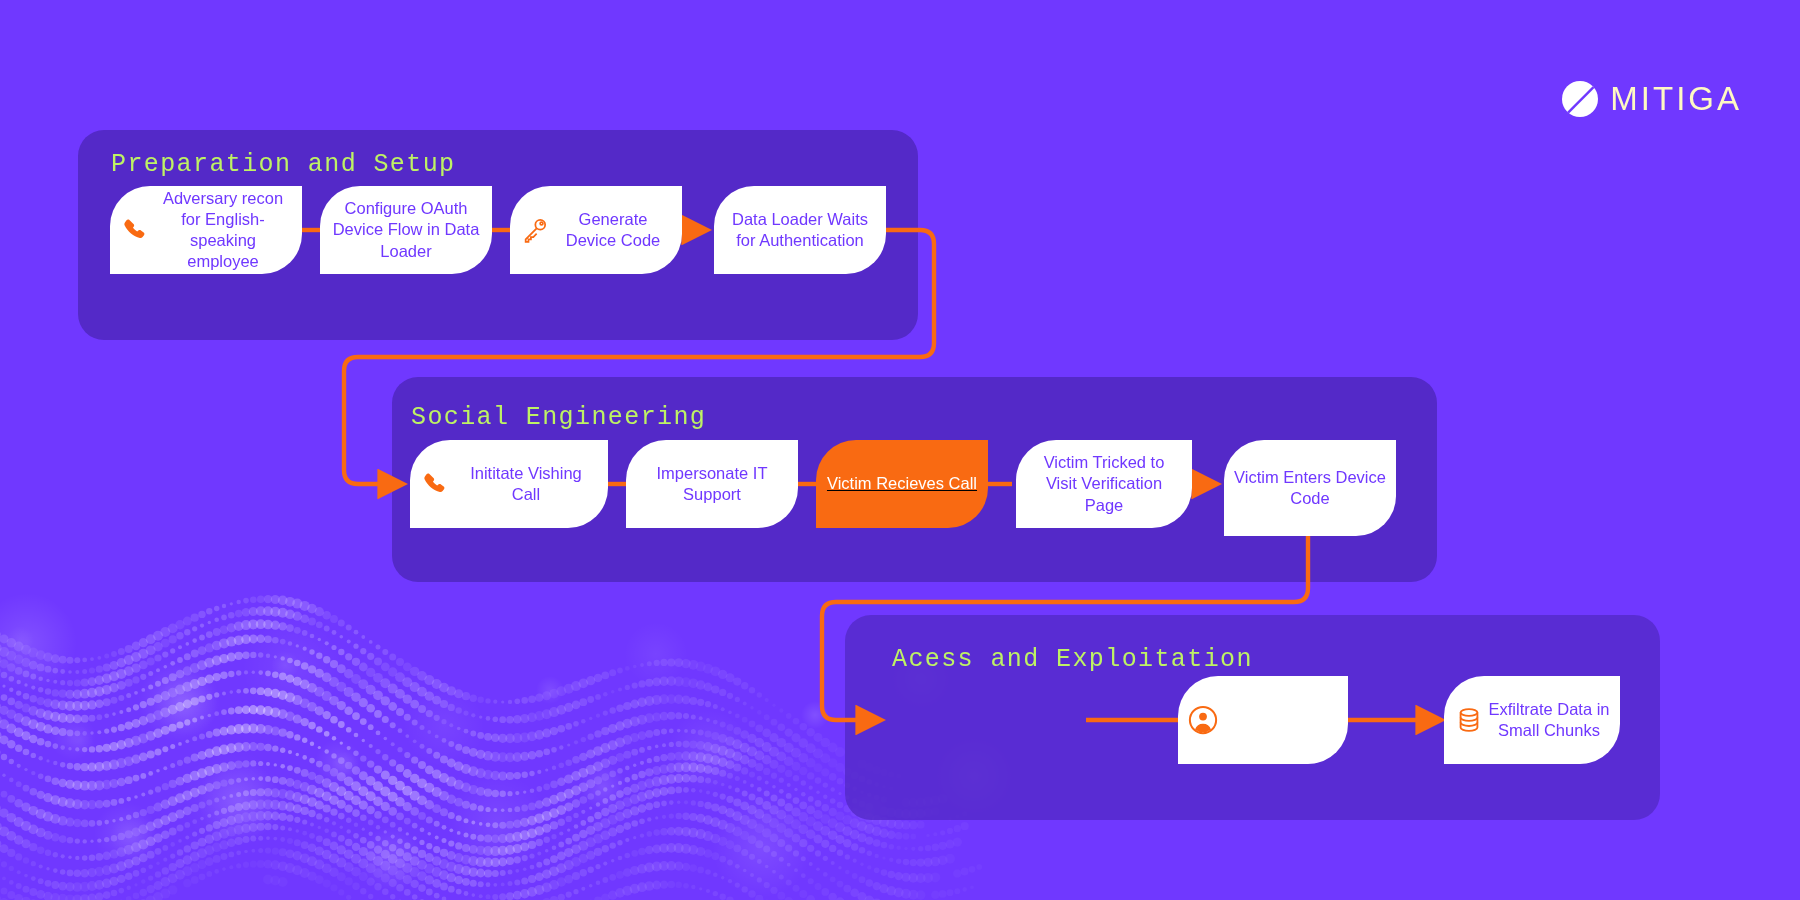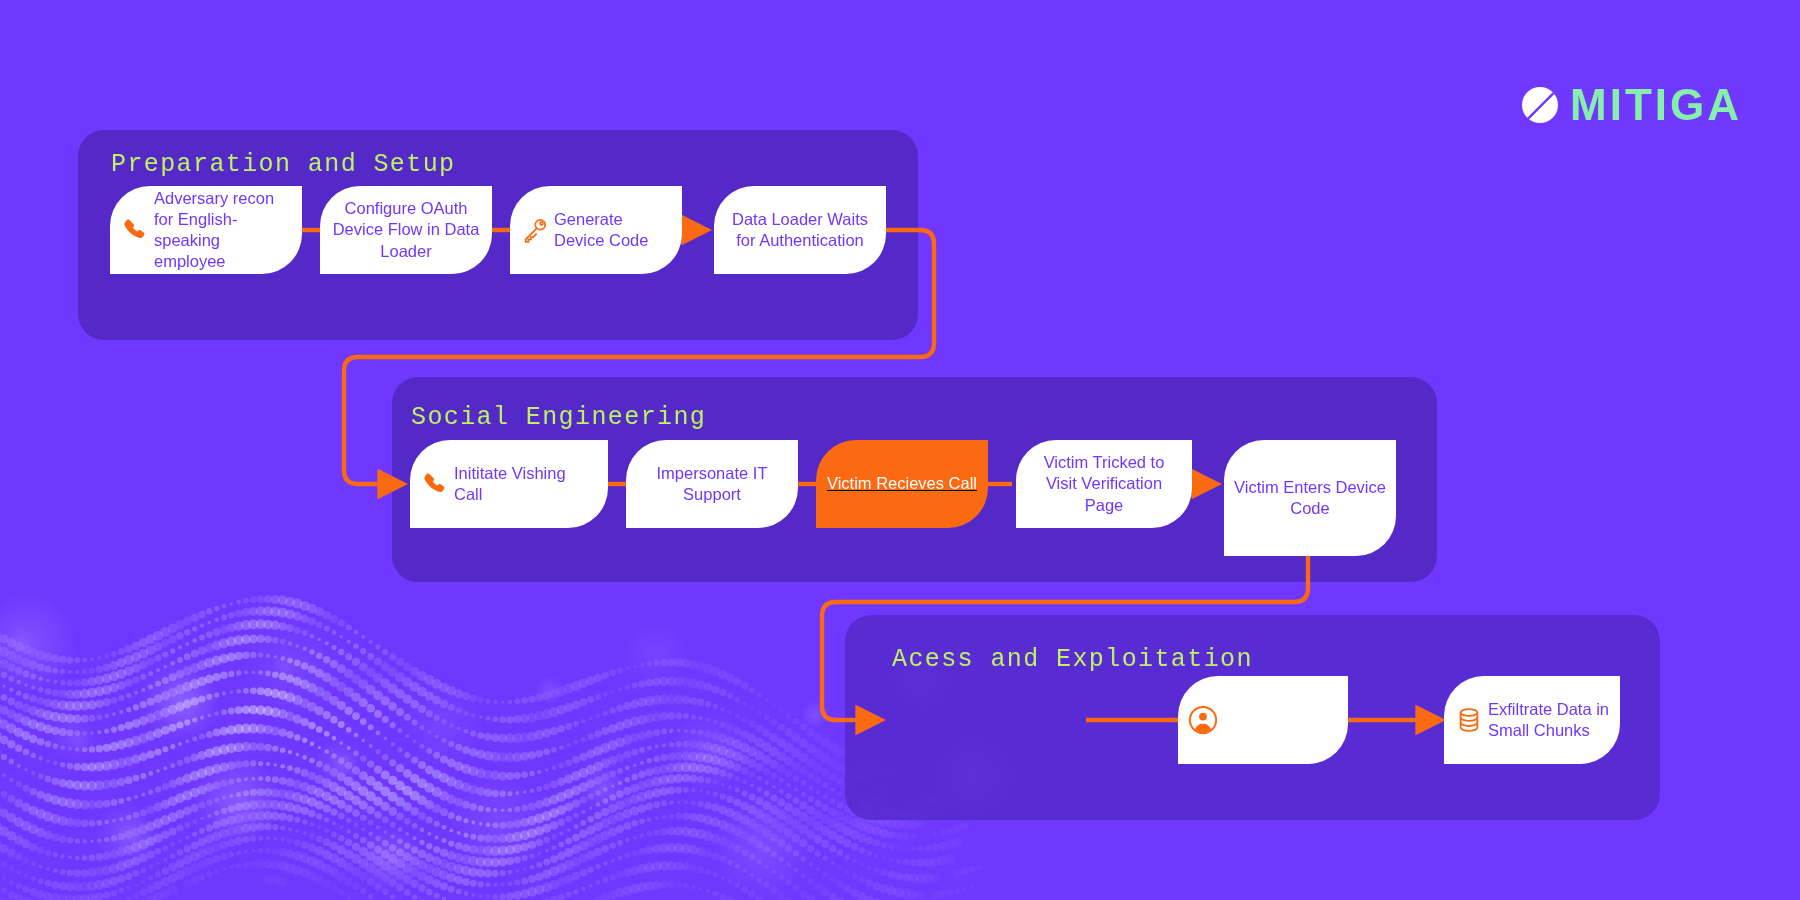--- a/index.html
+++ b/index.html
@@ -13,21 +13,21 @@
 
   
   #bg-art { position: absolute; inset: 0; z-index: 0; pointer-events: none; }
 
   
   #logo {
     position: absolute; top: 80px; right: 58px;
     display: flex; align-items: center; gap: 11px; z-index: 6;
   }
   #logo .word {
-    color: #86efac; font-size: 44px; letter-spacing: 3px; font-weight: 700;
+    color: #fef9c3; font-size: 33px; letter-spacing: 3px; font-weight: 400;
     font-family: "Liberation Sans", sans-serif;
   }
 
   
   #stage { position: absolute; inset: 0; z-index: 3; }
 
   .panel {
     position: absolute;
     background: #5429c8;
     border-radius: 26px;
@@ -59,21 +59,21 @@
   .card.accent { background: #f96a12; text-decoration: underline; }
   .card .label {
     color: #7038ff;
     font-size: 16.5px;
     line-height: 1.28;
     text-align: center;
     font-family: "Liberation Sans", sans-serif;
   }
   .card.accent .label { color: #ffffff; }
   .card.has-icon { justify-content: flex-start; padding-left: 8px; }
-  .card.has-icon .label { flex: 1; text-align: left; }
+  .card.has-icon .label { flex: 1; text-align: center; }
   .card .ic {
     width: 34px; height: 34px; flex: 0 0 34px;
     display: flex; align-items: center; justify-content: center;
     margin-right: 2px;
   }
 
   
   #wires { position: absolute; inset: 0; z-index: 4; pointer-events: none; }
 </style>
 </head>
@@ -2410,21 +2410,21 @@
   </div>
 
   <div class="card accent" style="left:816px; top:440px; width:172px; height:88px;">
     <span class="label">Victim Recieves Call</span>
   </div>
 
   <div class="card" style="left:1016px; top:440px; width:176px; height:88px;">
     <span class="label">Victim Tricked to Visit Verification Page</span>
   </div>
 
-  <div class="card" style="left:1224px; top:440px; width:172px; height:116px;">
+  <div class="card" style="left:1224px; top:440px; width:172px; height:96px;">
     <span class="label">Victim Enters Device Code</span>
   </div>
 
 
   <div class="card has-icon" style="left:1178px; top:676px; width:170px; height:88px;">
     <span class="ic">
       <svg width="30" height="30" viewBox="0 0 24 24">
         <circle cx="12" cy="12" r="10.5" fill="none" stroke="#f96a12" stroke-width="1.6"></circle>
         <circle cx="12" cy="9.2" r="3.1" fill="#f96a12"></circle>
         <path d="M5.6 19.6a6.8 6.8 0 0 1 12.8 0 10.4 10.4 0 0 1-12.8 0z" fill="#f96a12"></path>

